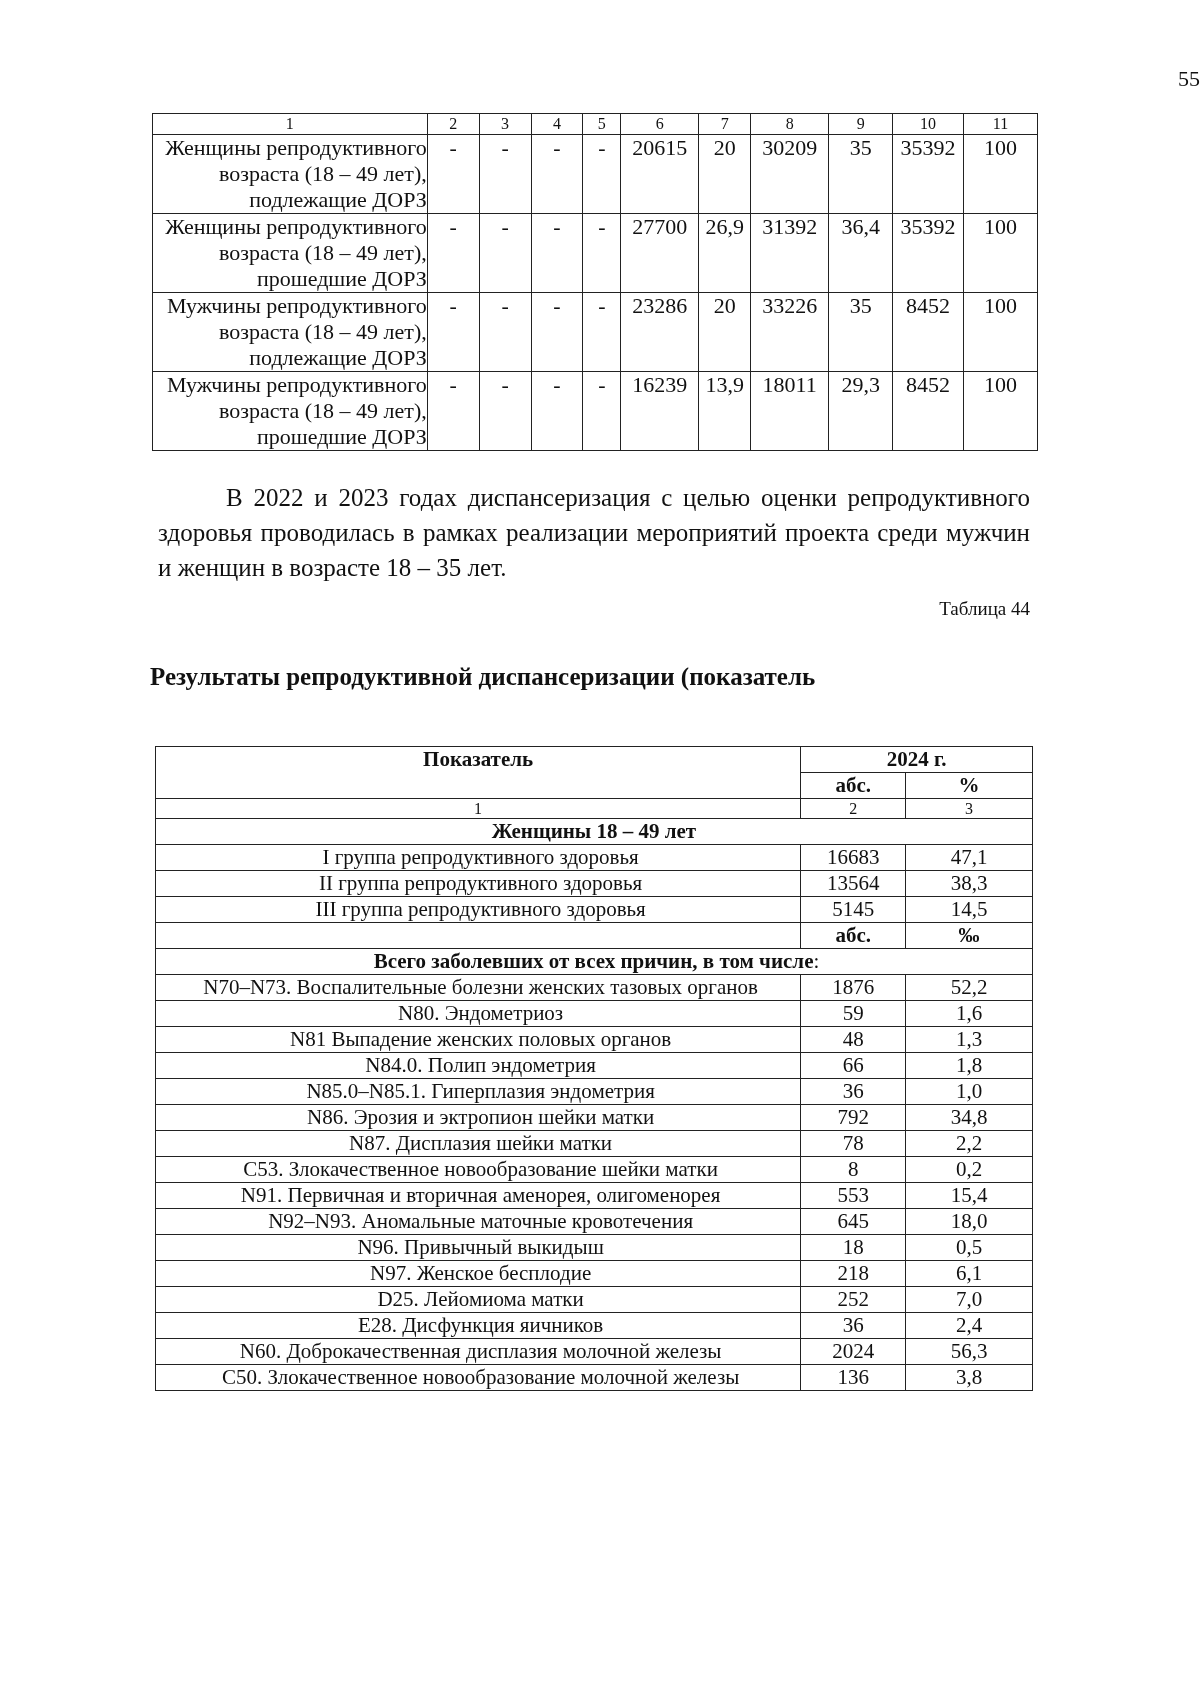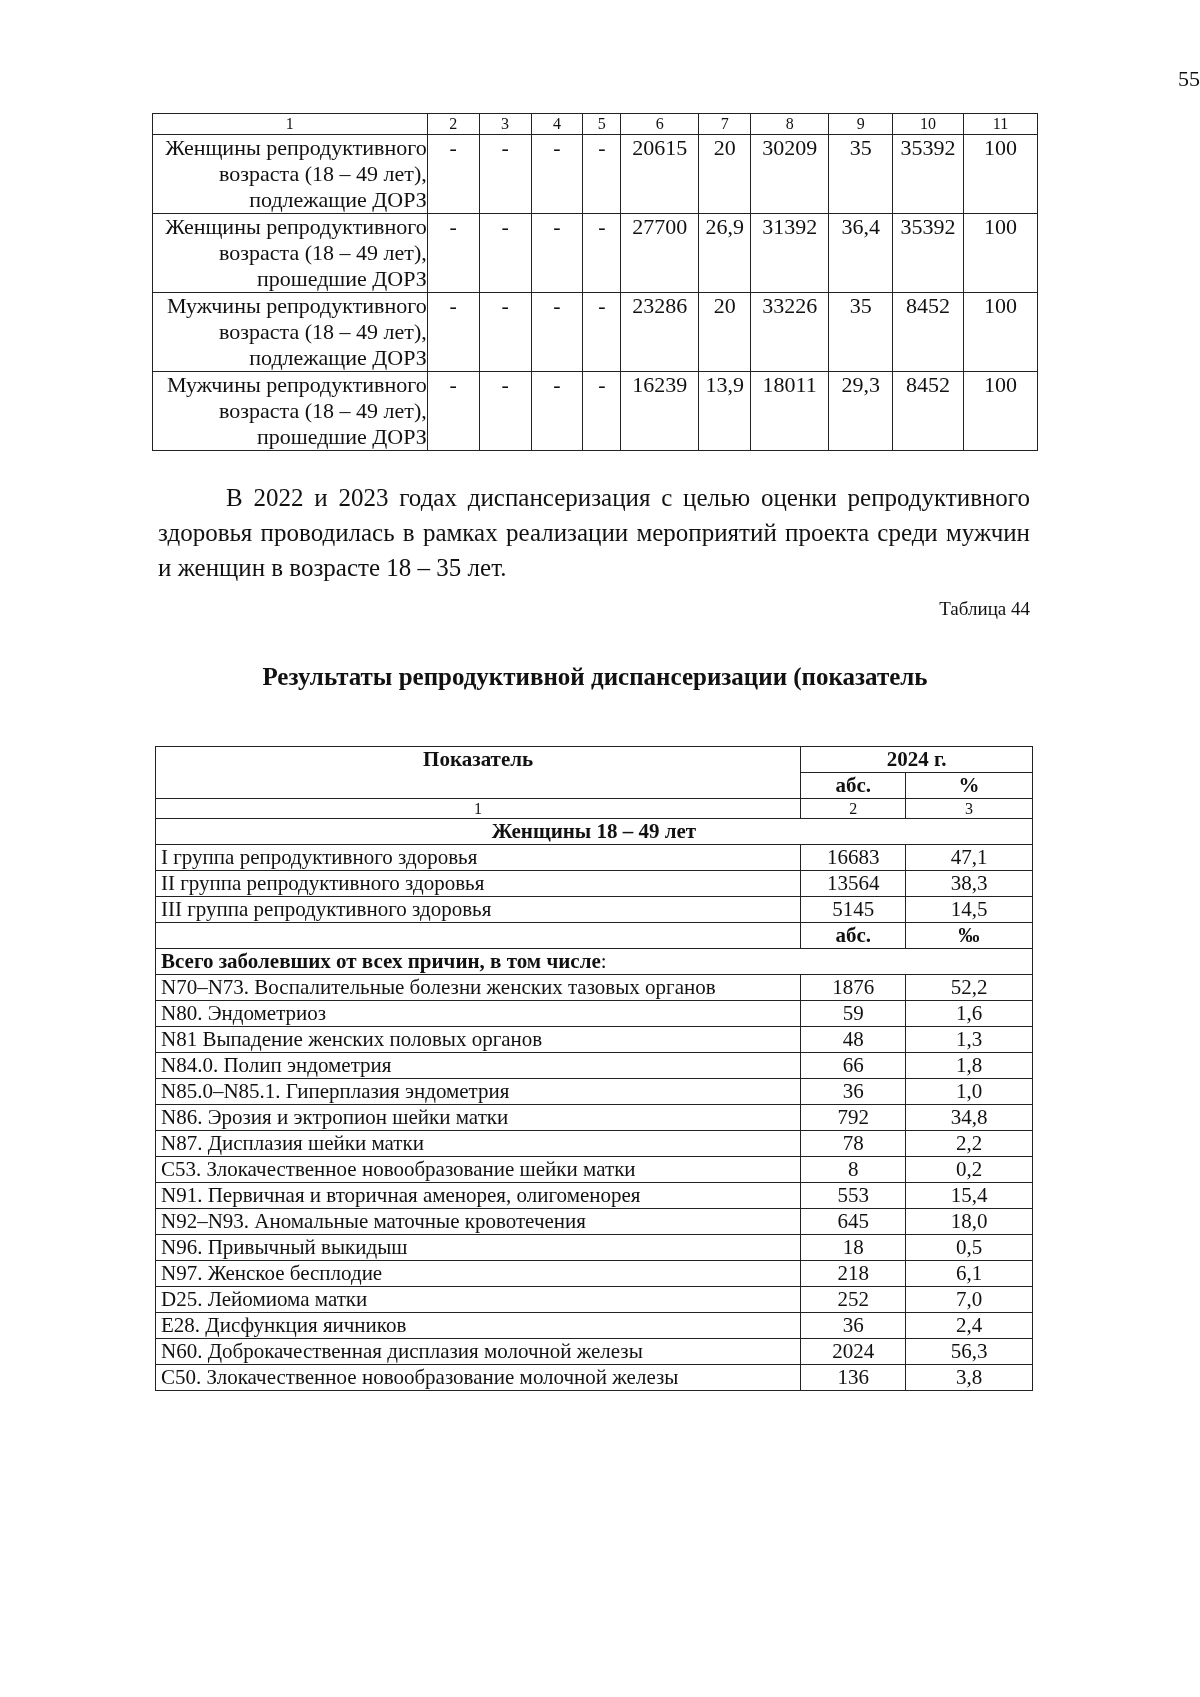--- a/index.html
+++ b/index.html
@@ -7,25 +7,25 @@
   .page-num { position:absolute; top:66px; left:0; width:1200px; text-align:right; font-size:22px; }
   table { border-collapse:collapse; position:absolute; }
   td, th { border:1.5px solid #222; padding:0; }
   #t1 { left:152px; top:113px; width:886px; font-size:22px; }
   #t1 td { vertical-align:top; text-align:center; line-height:26px; }
   #t1 tr.hdr td { font-size:16px; line-height:20px; }
   #t1 td.lbl { text-align:right; padding-left:5px; }
   .para { position:absolute; left:158px; width:872px; font-size:25px; line-height:35px; text-align:justify; }
   .para .indent { display:inline-block; width:68px; }
   .tbl-num { position:absolute; top:598px; right:170px; font-size:19px; }
-  .title { position:absolute; top:660px; left:150px; width:890px; text-align:center; font-weight:bold; font-size:25px; line-height:33px; }
+  .title { position:absolute; top:660px; left:150px; width:890px; font-weight:bold; font-size:25px; line-height:33px; }
   #t2 { left:155px; top:746px; width:878px; font-size:21px; }
   #t2 td { line-height:25px; vertical-align:middle; }
   #t2 td.c { text-align:center; }
-  #t2 td.l { text-align:left; padding-left:5px; }
+  #t2 td.l { text-align:center; padding-left:5px; }
   #t2 .b { font-weight:bold; }
   #t2 tr.idx td { font-size:16px; line-height:19px; }
   #t2 col.c1 { width:646px; }
   #t2 col.c2 { width:105px; }
   #t2 col.c3 { width:127px; }
 </style>
 </head>
 <body>
 
 <div class="page-num">55</div>

